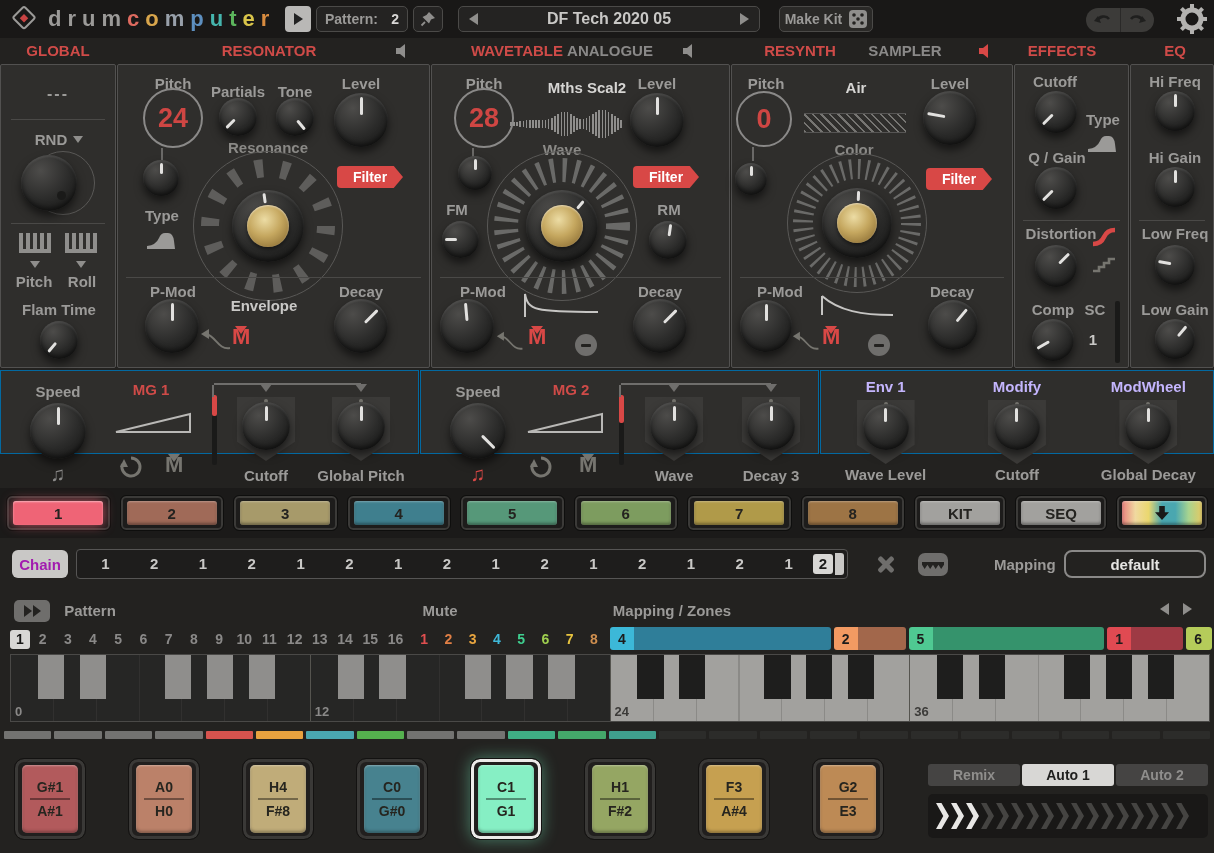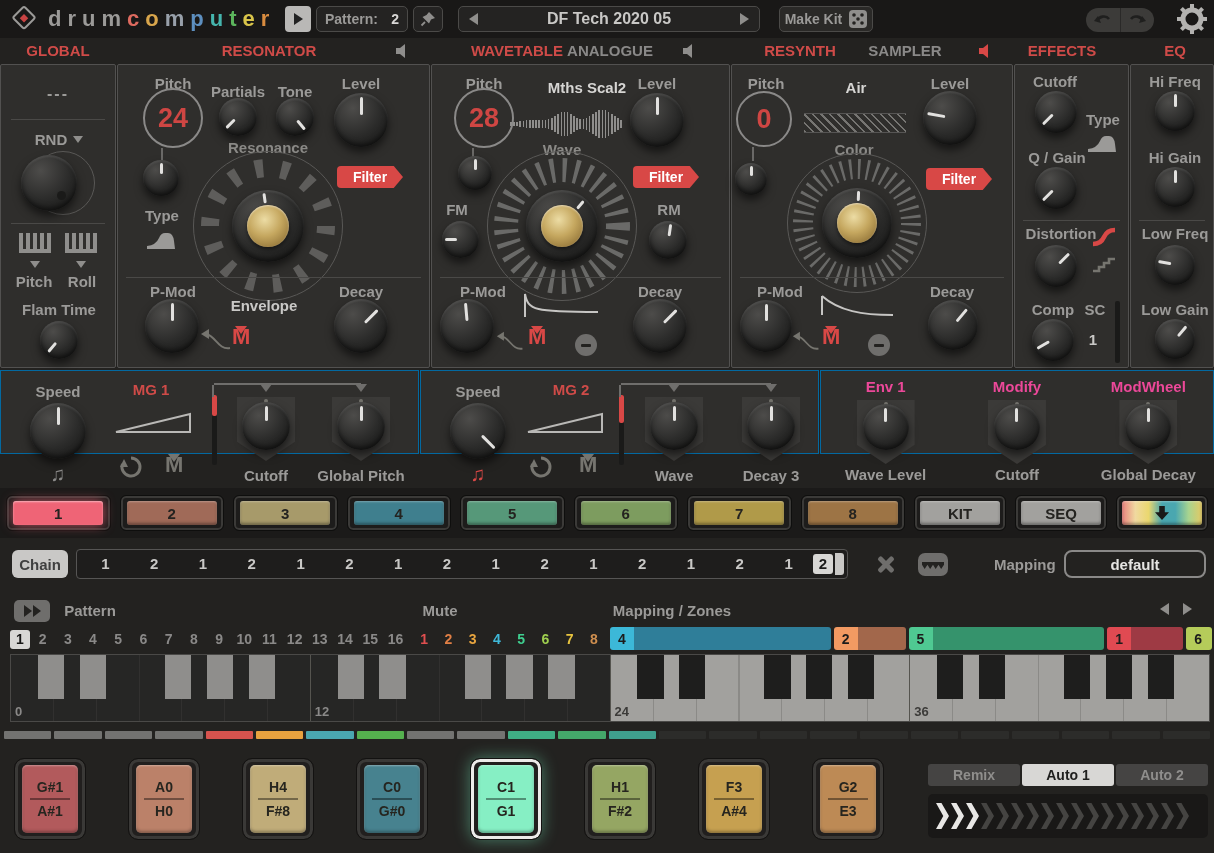--- a/index.html
+++ b/index.html
@@ -84,38 +84,38 @@
   .note.red{color:#d84846;}
   .vbar{position:absolute;width:5px;background:#1a1a19;border-radius:2px;}
   .vbar i{display:block;width:100%;background:#d84846;border-radius:2px;}
   .shield{position:absolute;width:58px;height:64px;background:#3b3a38;clip-path:polygon(0 0,100% 0,100% 70%,50% 100%,0 70%);}
   .shield::before{content:"";position:absolute;left:calc(50% - 2px);top:2px;width:4px;height:4px;border-radius:50%;background:#76756f;}
   .route{position:absolute;border-top:2px solid #6f6e6c;}
   .route::before{content:"";position:absolute;left:-2px;top:0;width:2px;height:12px;background:#6f6e6c;}
   .rarrow{position:absolute;width:0;height:0;border-top:8px solid #6f6e6c;border-left:6px solid transparent;border-right:6px solid transparent;}
   .msrow{position:absolute;left:820px;top:370px;width:394px;height:118px;display:flex;}
   .modsrc{flex:1;position:relative;}
-  .msname{position:absolute;top:8px;width:100%;text-align:center;font-weight:bold;font-size:15px;color:#ec4899;}
+  .msname{position:absolute;top:8px;width:100%;text-align:center;font-weight:bold;font-size:15px;color:#c4b5fd;}
   .mstarget{position:absolute;top:96px;width:100%;text-align:center;font-weight:bold;font-size:15px;color:#9b9a98;}
   .modsrc .shield{left:calc(50% - 29px);top:30px;}
   .modsrc .knob{left:calc(50% - 23px);top:34px;width:46px;height:46px;}
 
   
   .padband{top:488px;height:50px;background:#1b1a19;}
   .padrow{position:absolute;top:494px;left:0;width:1214px;height:38px;display:flex;gap:9px;padding:0 6px;align-items:center;}
   .pad{flex:1;height:36px;background:#1d1c1b;border:1px solid #0e0e0d;border-radius:6px;box-shadow:inset 0 0 0 2px #3b3a38;display:flex;align-items:center;justify-content:center;}
   .pad-inner{width:88%;height:24px;border-radius:3px;display:flex;align-items:center;justify-content:center;font-weight:bold;color:#242320;font-size:15px;
              box-shadow:inset 0 1px 2px rgba(255,255,255,.30),inset 0 -2px 3px rgba(0,0,0,.35);}
   .pad.fixed{flex:0 0 92px;}
   .pad.active .pad-inner{box-shadow:0 0 12px rgba(240,100,120,.75),inset 0 1px 2px rgba(255,255,255,.5);}
   .rainbow-arrow{position:absolute;width:14px;height:14px;background:#1a1a19;
                  clip-path:polygon(30% 0,70% 0,70% 45%,100% 45%,50% 100%,0 45%,30% 45%);}
 
   
-  .chain-btn{position:absolute;left:12px;top:550px;width:56px;height:28px;background:#c9c8c6;color:#404040;font-weight:bold;font-size:15px;border-radius:6px;display:flex;align-items:center;justify-content:center;}
+  .chain-btn{position:absolute;left:12px;top:550px;width:56px;height:28px;background:#c9c8c6;color:#a21caf;font-weight:bold;font-size:15px;border-radius:6px;display:flex;align-items:center;justify-content:center;}
   .chain-box{position:absolute;left:76px;top:549px;width:772px;height:30px;background:#1e1d1c;border:1px solid #565554;border-radius:4px;display:flex;align-items:center;padding:0 14px 0 4px;}
   .chain-box::after{content:"";position:absolute;right:3px;top:3px;bottom:3px;width:9px;background:#c9c8c6;border-radius:0 3px 3px 0;}
   .chain-num{flex:1;text-align:center;font-weight:bold;font-size:15px;color:#c9c8c6;line-height:20px;}
   .chain-num.active{background:#d8d7d5;color:#1a1a19;border-radius:3px;max-width:20px;}
   .xicon{position:absolute;left:874px;top:552px;width:24px;height:24px;}
   .xicon::before,.xicon::after{content:"";position:absolute;left:2px;top:10px;width:20px;height:5px;background:#6f6e6c;border-radius:2px;}
   .xicon::before{transform:rotate(45deg);}
   .xicon::after{transform:rotate(-45deg);}
   .monster{position:absolute;left:918px;top:553px;width:30px;height:23px;background:#6f6e6c;border-radius:7px;}
   .monster::after{content:"";position:absolute;left:4px;right:4px;top:9px;height:7px;background:#232220;

